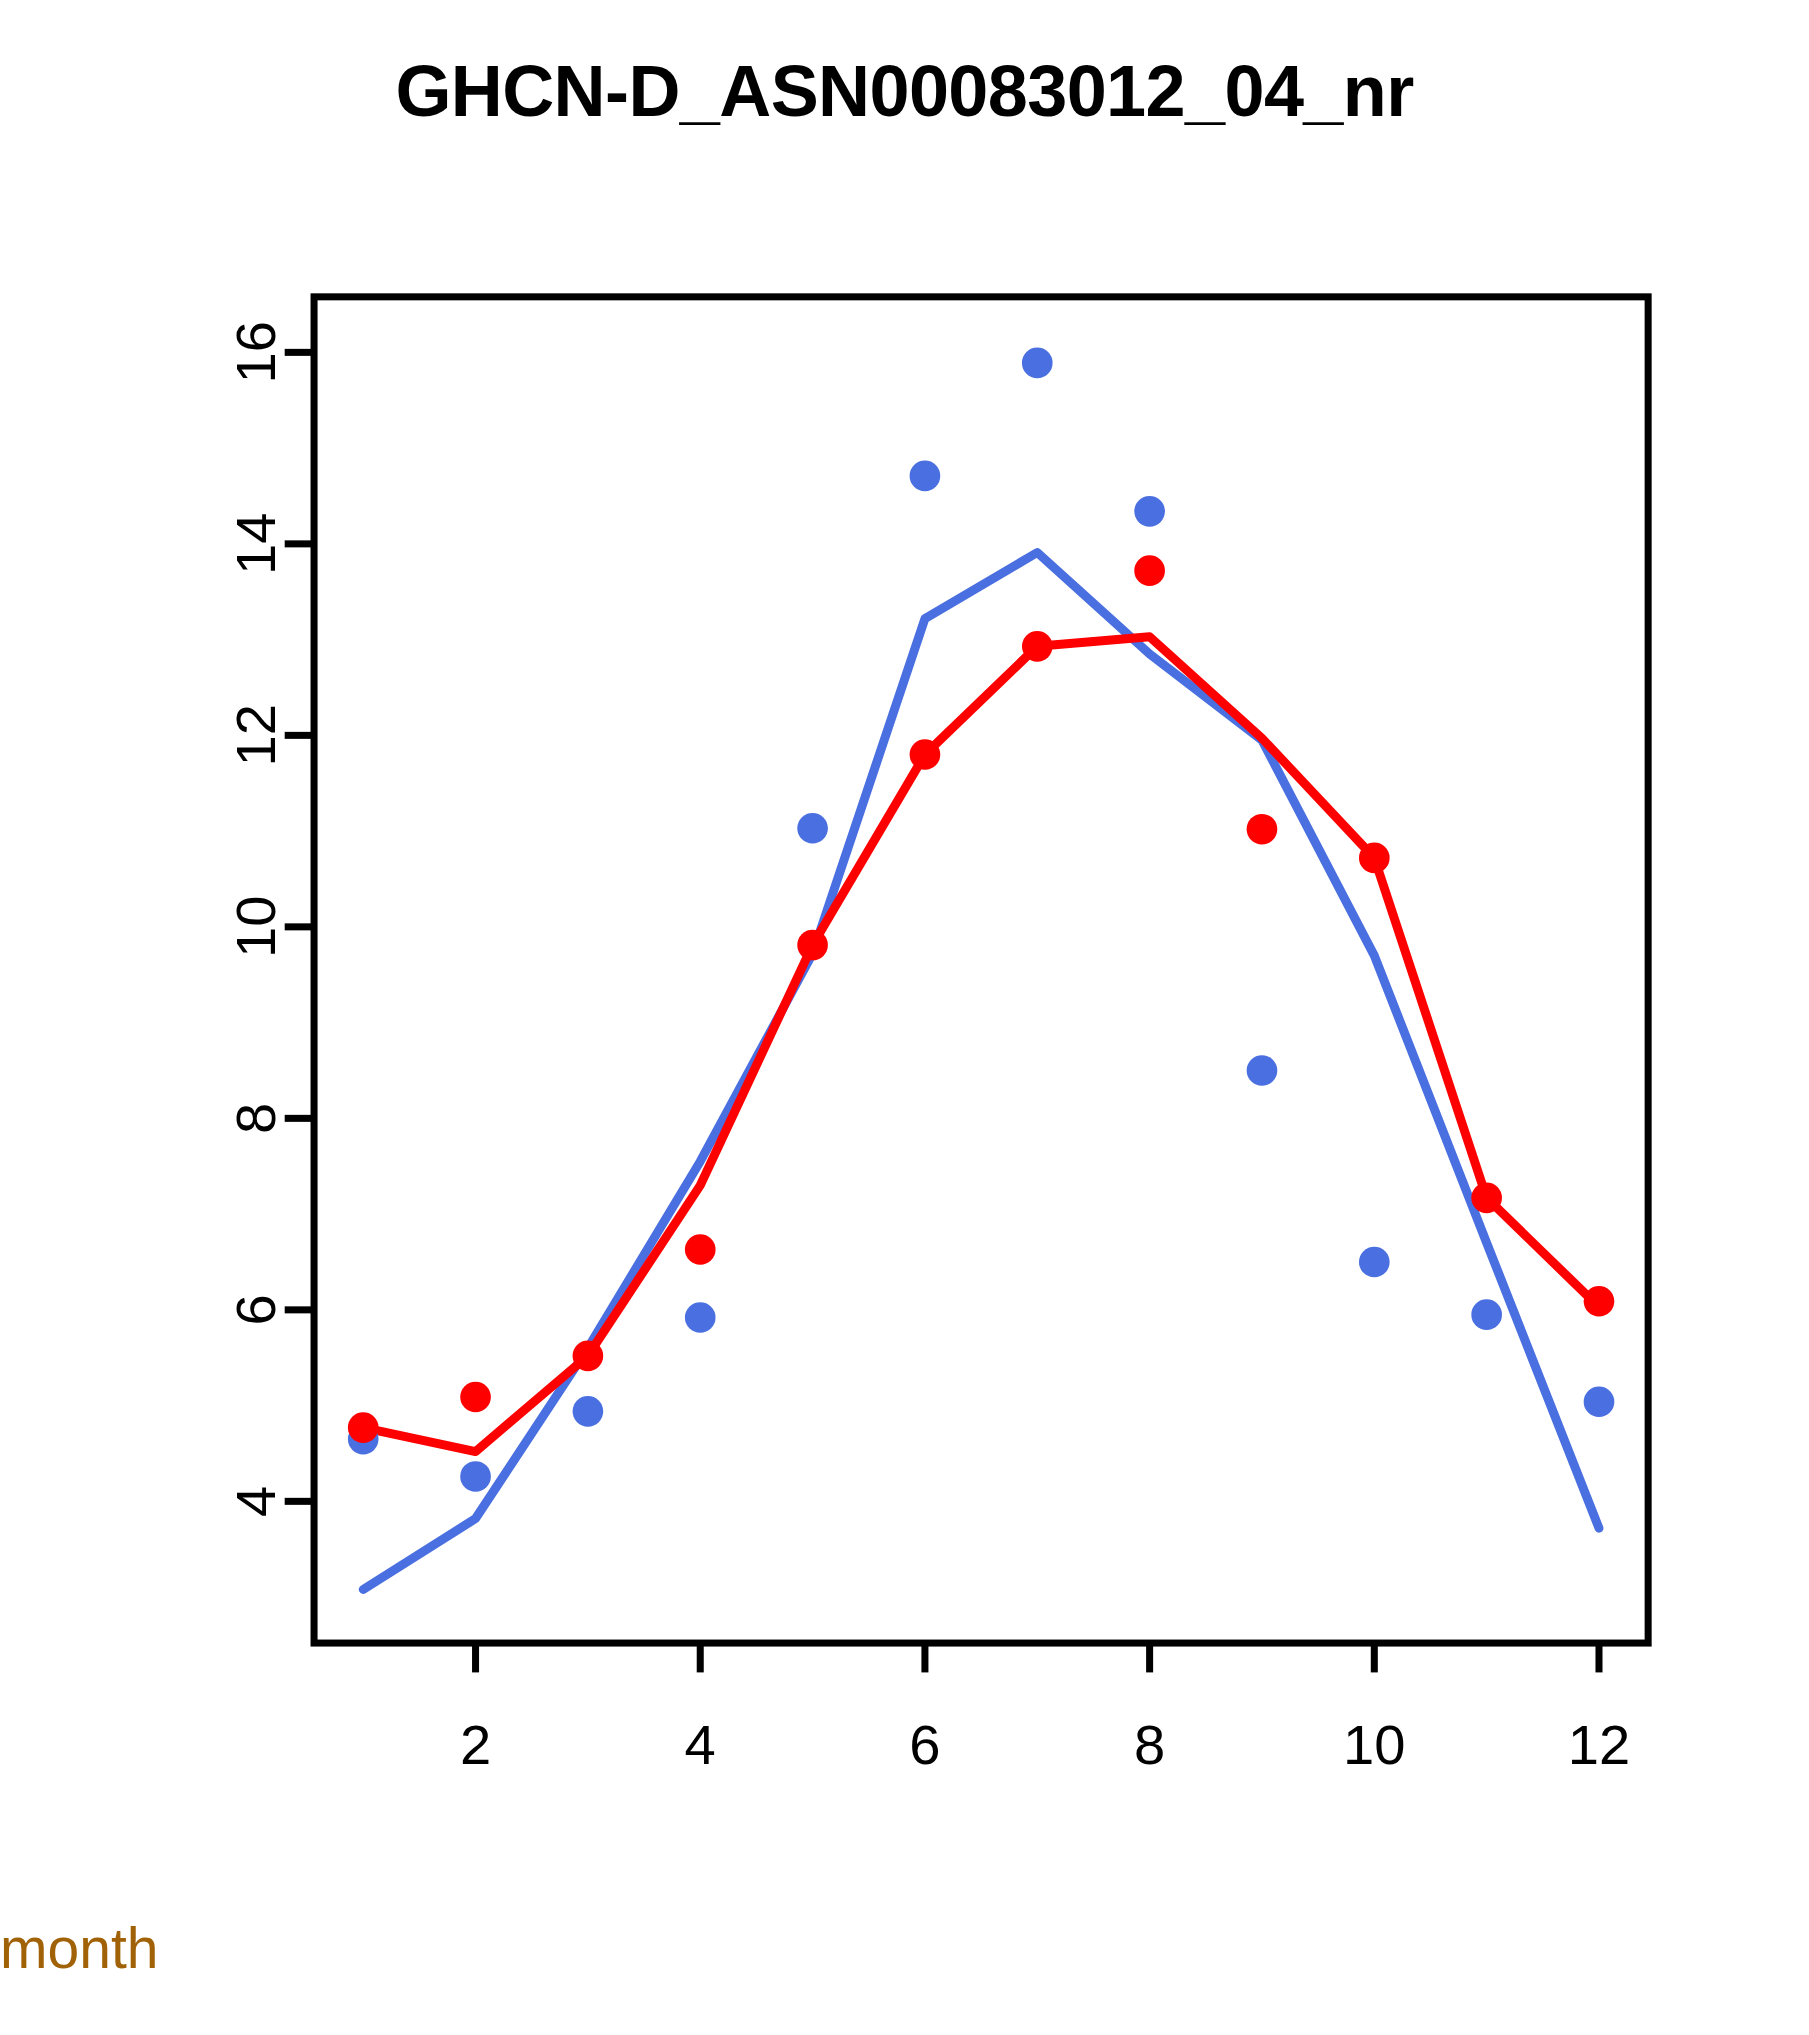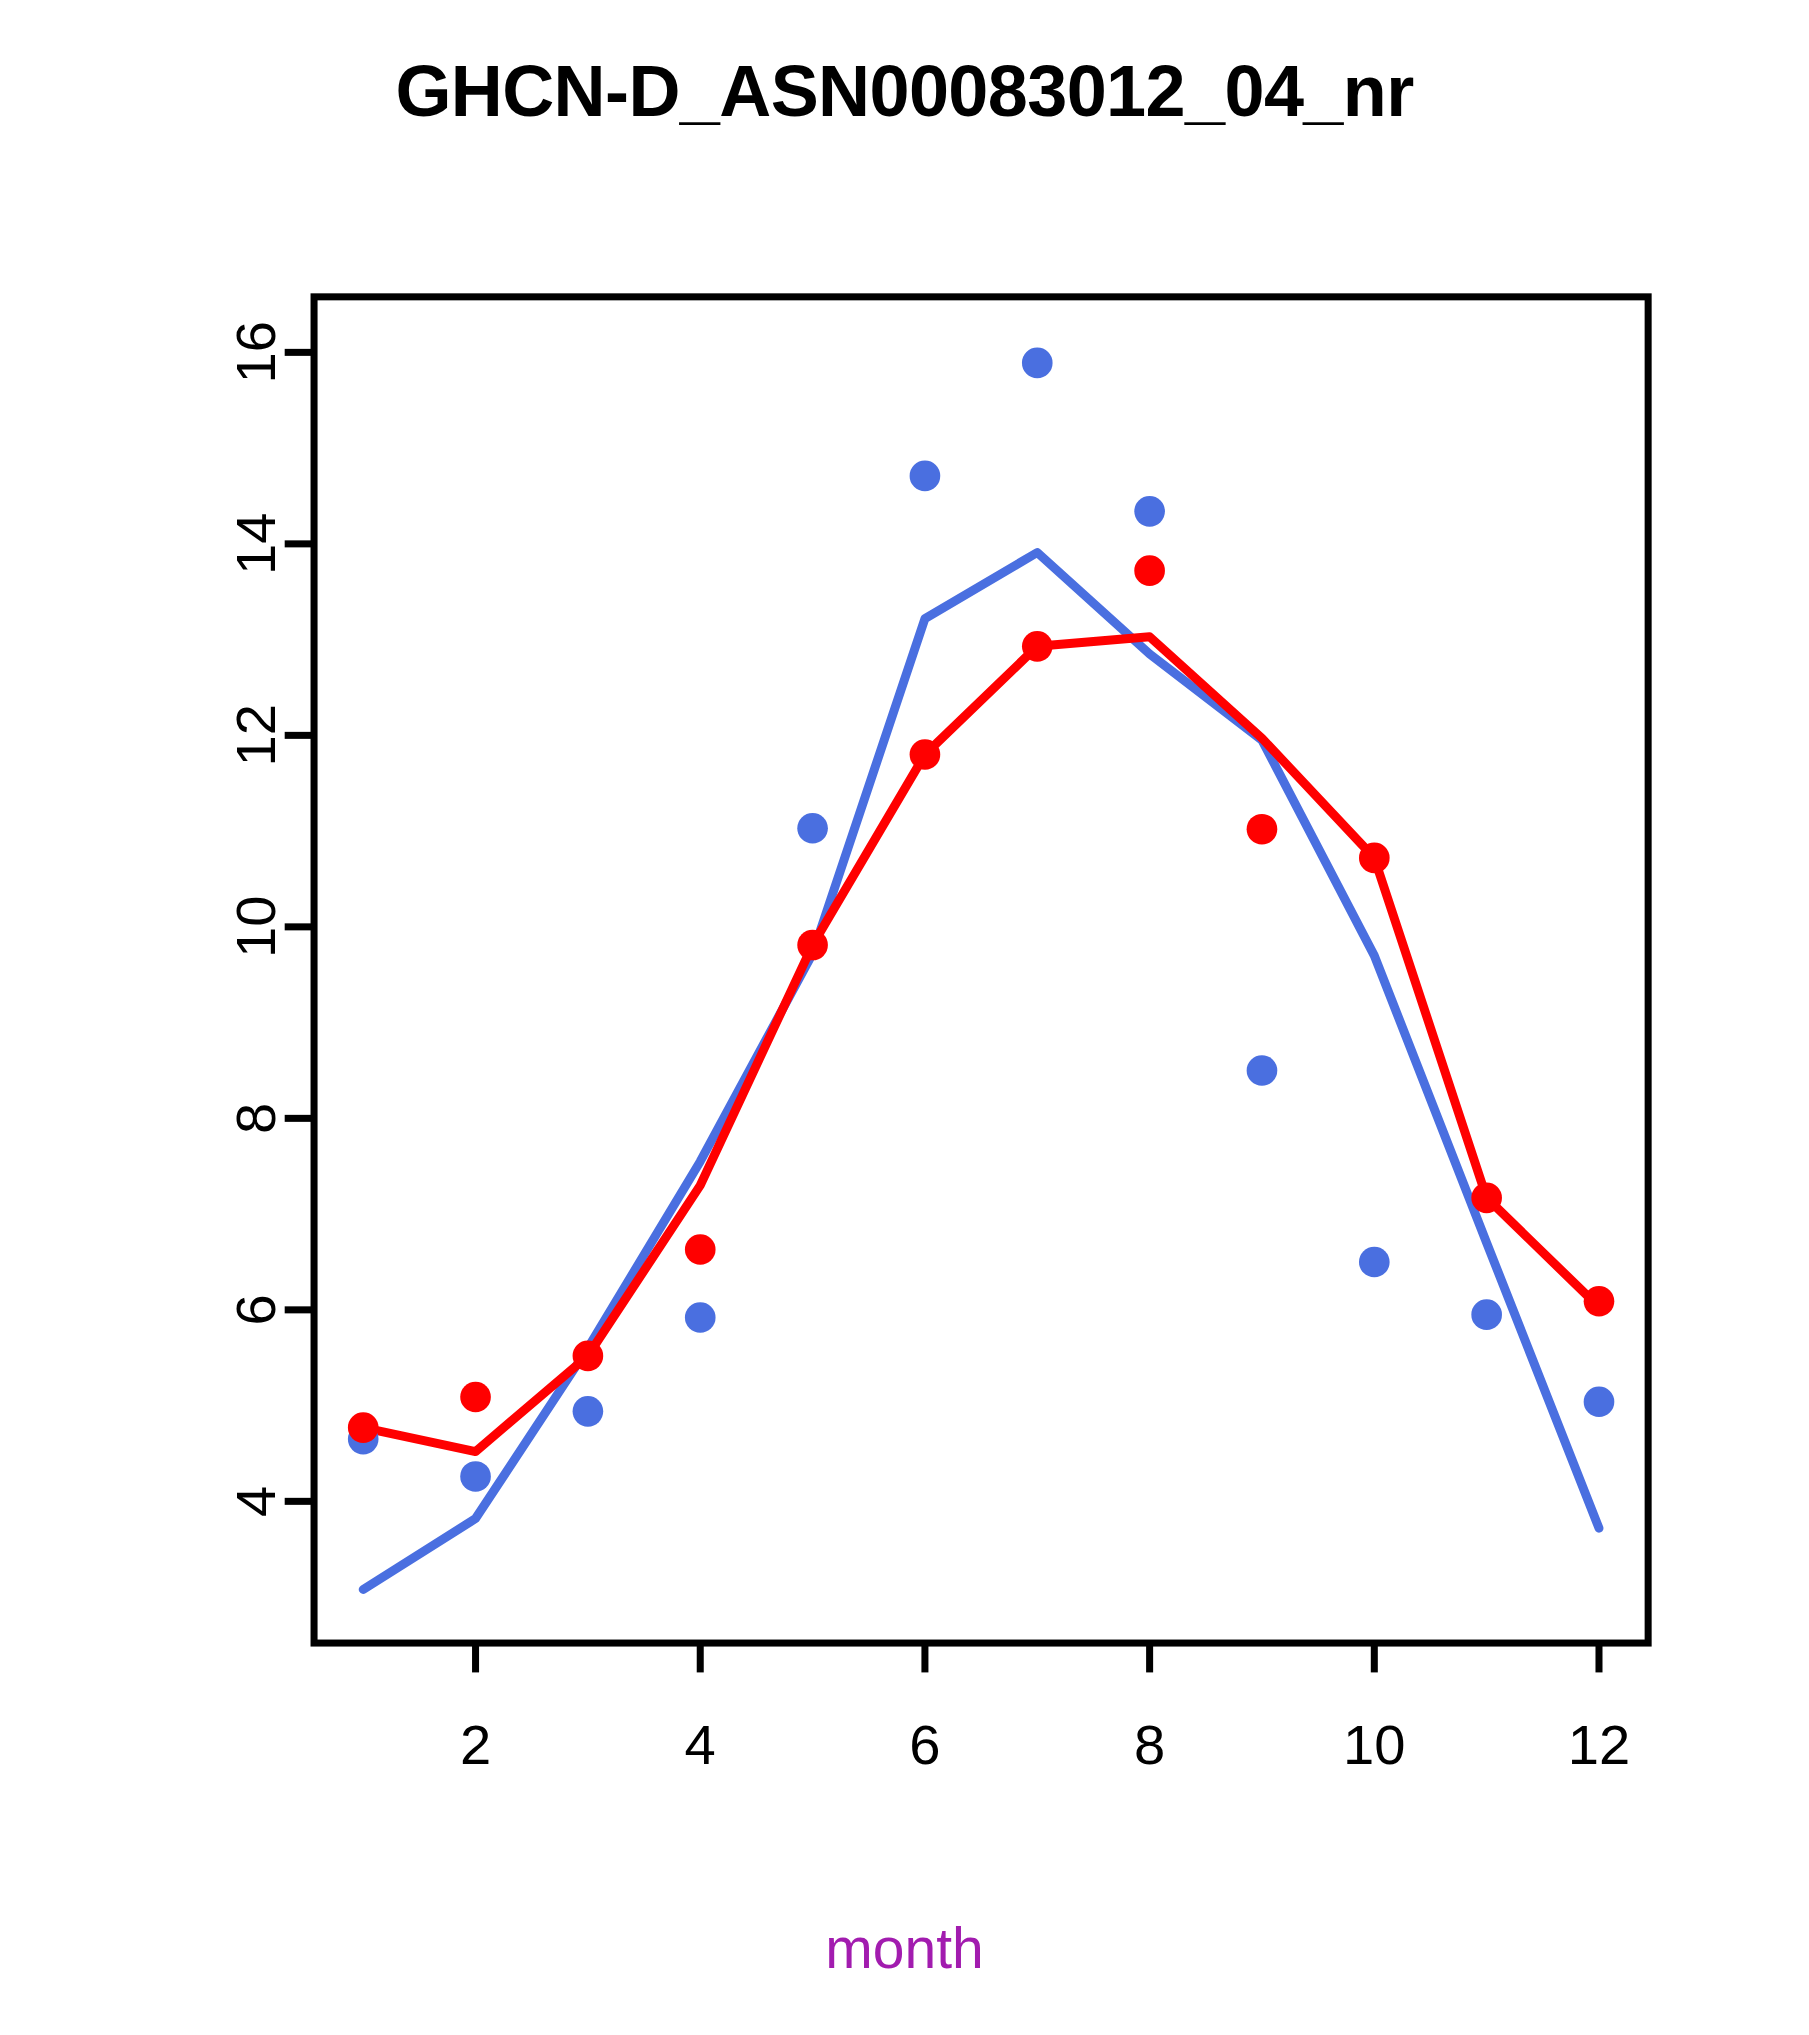--- a/index.html
+++ b/index.html
@@ -6,22 +6,22 @@
   body{width:1809px;height:2035px;font-family:"Liberation Sans",sans-serif;color:#000;}
   #root{position:relative;width:1809px;height:2035px;background:#fff;overflow:hidden;}
   #chart-title{
     position:absolute;left:0;top:50px;width:1809px;text-align:center;
     font-size:72px;font-weight:bold;letter-spacing:-0.6px;
     font-family:"Liberation Sans",sans-serif;color:#000;white-space:nowrap;
   }
   #plot-svg{position:absolute;left:0;top:0;}
   .axis-label{font-family:"Liberation Sans",sans-serif;font-size:88px;fill:#000;}
   #x-axis-title{
-    position:absolute;left:0;top:1915px;width:1809px;text-align:center;
-    font-size:57px;font-family:"Liberation Sans",sans-serif;color:#a21caf;
+    position:absolute;left:0;top:1915px;width:1809px;
+    font-size:57px;font-family:"Liberation Sans",sans-serif;color:#a16207;
   }
 </style>
 </head>
 <body>
 
 <div id="root">
 
   <div id="chart-title">GHCN-D_ASN00083012_04_nr</div>
 
   <svg id="plot-svg" width="1809" height="2035" viewBox="0 0 2834 3188">

